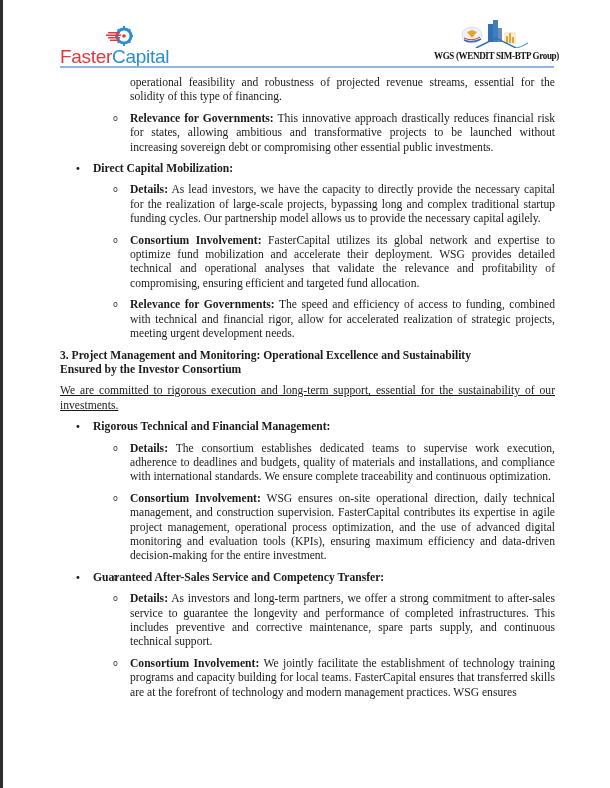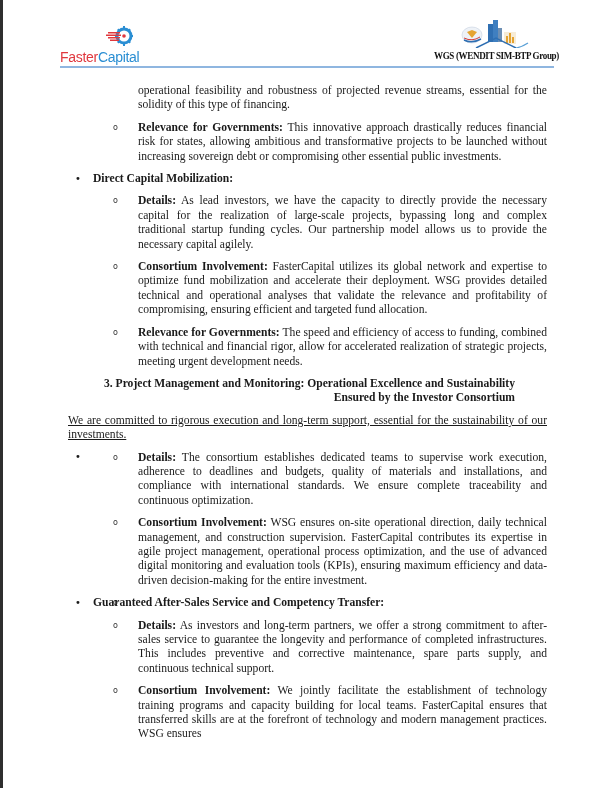--- a/index.html
+++ b/index.html
@@ -19,55 +19,55 @@
     }
     .header-rule {
       position: absolute; left: 60px; top: 66px; width: 494px; height: 2px;
       background: #8fb6e0;
     }
     .fc-logo { position: absolute; left: 0; top: 25px; width: 120px; height: 42px; }
     .fc-gear { position: absolute; left: 44px; top: 0; width: 30px; height: 22px; }
     .fc-text {
       position: absolute; left: 0; top: 22px;
       font-family: "Liberation Sans", "DejaVu Sans", sans-serif;
-      font-size: 14px; letter-spacing: -0.3px; line-height: 20px;
+      font-size: 19px; letter-spacing: -0.3px; line-height: 20px;
     }
     .fc-text .red { color: #e0383e; }
     .fc-text .blue { color: #2a8ed3; }
     .wgs-logo { position: absolute; right: 0; top: 18px; width: 120px; height: 48px; margin-left: 8px; }
     .wgs-graphic { position: absolute; left: 24px; top: 0; width: 72px; height: 30px; }
     .wgs-text {
       position: absolute; left: 0; top: 32px; width: 120px; text-align: center;
       font-family: "Liberation Serif", serif; font-weight: bold;
       font-size: 10.5px; letter-spacing: -0.4px; color: #111;
       transform: scaleX(0.86); transform-origin: left top;
       white-space: nowrap;
     }
 
     .content {
       position: absolute; left: 60px; top: 76px; width: 495px;
       font-size: 11.6px; line-height: 14.4px;
     }
-    p { margin: 8px; text-align: justify; }
+    p { margin: 0; text-align: justify; }
     .sub {
       position: relative; padding-left: 70px; margin-bottom: 7px;
     }
     .sub .mark {
       position: absolute; left: 53px; top: 0; font-size: 8px; color: #333;
       font-family: "DejaVu Sans", sans-serif;
     }
     .bullet {
       position: relative; padding-left: 33px; font-weight: bold; margin-bottom: 7px;
     }
     .bullet .dot {
       position: absolute; left: 15px; top: 0; font-weight: normal;
       font-family: "DejaVu Sans", sans-serif; font-size: 10px;
     }
     .section-title {
-      font-weight: bold; text-align: right; margin: 0 0 7px 0; padding-right: 40px;
+      font-weight: bold; text-align: left; margin: 0 0 7px 0; padding-right: 40px;
     }
     .intro { margin-bottom: 7px; text-decoration: underline; }
     b { font-weight: bold; }
   </style>
 </head>
 <body>
 
 <div class="page-edge"></div>
 
 <div class="header">
@@ -147,20 +147,21 @@
 
   <div class="section-title">
     <div>3. Project Management and Monitoring: Operational Excellence and Sustainability</div>
     <div>Ensured by the Investor Consortium</div>
   </div>
 
   <p class="intro">We are committed to rigorous execution and long-term support, essential for the sustainability of our investments.</p>
 
   <div class="bullet">
     <span class="dot">•</span>
+    <span>Rigorous Technical and Financial Management:</span>
   </div>
 
   <div class="sub">
     <span class="mark">o</span>
     <p><b>Details:</b><span> The consortium establishes dedicated teams to supervise work execution, adherence to deadlines and budgets, quality of materials and installations, and compliance with international standards. We ensure complete traceability and continuous optimization.</span></p>
   </div>
   <div class="sub">
     <span class="mark">o</span>
     <p><b>Consortium Involvement:</b><span> WSG ensures on-site operational direction, daily technical management, and construction supervision. FasterCapital contributes its expertise in agile project management, operational process optimization, and the use of advanced digital monitoring and evaluation tools (KPIs), ensuring maximum efficiency and data-driven decision-making for the entire investment.</span></p>
   </div>

